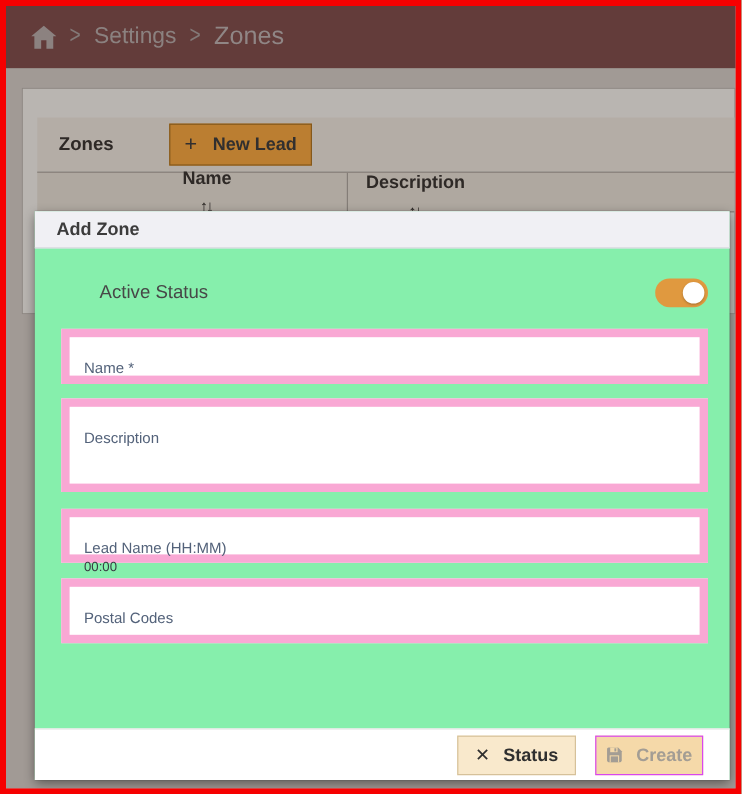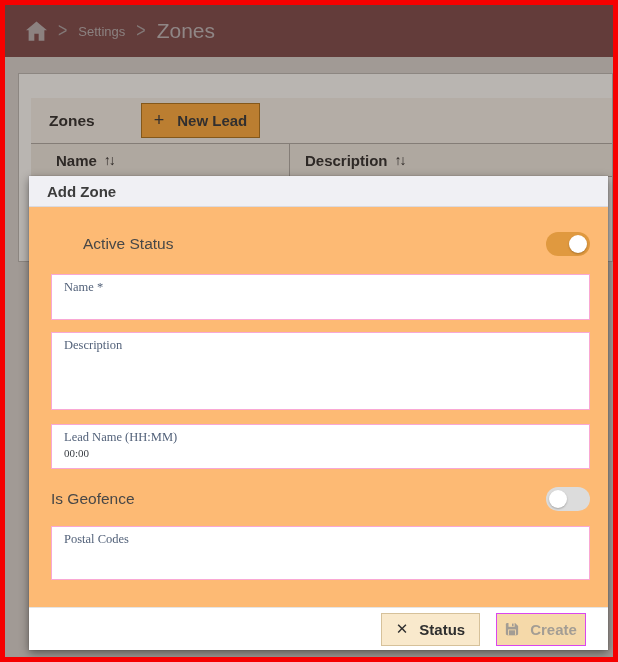--- a/index.html
+++ b/index.html
@@ -8,68 +8,68 @@
 
   
   .frame { position:absolute; inset:0; border:5px solid #f60000; z-index:999; pointer-events:none; }
 
   
   .topbar { position:absolute; left:5px; top:5px; right:5px; height:52px; background:#7c4b49;
             display:flex; align-items:center; padding-left:21px; z-index:1; }
   .crumb { display:flex; align-items:center; gap:11px; }
   .home-ic { width:21px; height:20px; display:block; }
   .crumb-sep { color:#a79c9a; font-size:16px; font-weight:400; transform:scaleY(1.3); }
-  .crumb-link { color:#b2a7a5; font-size:13px; }
+  .crumb-link { color:#b2a7a5; font-size:19px; }
   .crumb-current { color:#b8aead; font-size:21px; }
 
   
   .page { position:absolute; left:5px; top:57px; right:5px; bottom:5px; background:#cfc9c2; z-index:1; }
   .card { position:absolute; left:13px; top:16px; width:595px; height:189px;
           background:#efece7; border:1px solid #b3aea7; }
   .panel-header { position:absolute; left:12px; top:24px; right:0; height:45px; background:#e9e2d9;
                   display:flex; align-items:center; }
   .panel-title { font-size:15.5px; font-weight:700; color:#36322e; margin-left:18px; }
   .btn-new-zone { position:absolute; left:110px; top:5px; width:119px; height:35px;
                   background:#f2a33c; border:1px solid #a8711f; color:#3a3a3a;
                   font-size:15px; font-weight:600; font-family:inherit;
                   display:flex; align-items:center; justify-content:center; gap:13px; cursor:pointer; }
   .plus-glyph { font-size:18px; font-weight:400; }
   .table-head { position:absolute; left:12px; top:69px; right:0; height:34px; background:#e2dbd1;
                 border-top:1px solid #a9a29a; border-bottom:1px solid #a9a29a;
                 display:flex; align-items:center; }
-  .th { font-size:15px; font-weight:700; color:#36322e; display:flex; gap:7px; align-items:center; }
+  .th { font-size:15px; font-weight:700; color:#36322e; display:flex; gap:7px; align-items:center;flex-direction:column; }
   .th-name { padding-left:25px; width:258px; }
   .th-desc { padding-left:15px; border-left:1px solid #a9a29a; height:100%; display:flex; align-items:center; gap:7px; }
   .sort-glyph { font-weight:400; font-size:14px; letter-spacing:-2px; padding-right:2px; }
 
   
   .overlay { position:absolute; left:5px; top:5px; right:5px; bottom:5px;
              background:rgba(22,17,14,0.25); z-index:5; }
 
   
-  .modal { position:absolute; left:29px; top:176px; width:579px; height:474px; background:#fdba74;
+  .modal { position:absolute; left:29px; top:176px; width:579px; height:474px; background:#86efac;
            z-index:10; box-shadow:0 3px 9px rgba(0,0,0,0.45), 0 0 1px rgba(0,0,0,0.3); }
   .modal-header { height:31px; background:#f0f0f4; border-bottom:1px solid #dadae0;
                   display:flex; align-items:center; padding-left:18px; }
   .modal-title { font-size:15px; font-weight:700; color:#3c3c3c; }
   .modal-body { padding:0 18px 0 22px; }
 
   .switch-row { display:flex; align-items:center; justify-content:space-between; height:30px; }
   .row-active { margin-top:22px;margin-left:32px; }
   .row-geofence { margin-top:16px; height:28px; }
   .switch-label { font-size:15.5px; color:#474747; }
 
   .toggle { width:44px; height:24px; border-radius:12px; background:#dcdcdc; position:relative;
             cursor:pointer; flex:0 0 auto; }
   .toggle .knob { position:absolute; top:3px; left:3px; width:18px; height:18px; border-radius:50%;
                   background:#ffffff; box-shadow:0 1px 2px rgba(0,0,0,0.25); }
   .toggle.on { background:#e0993f; }
   .toggle.on .knob { left:auto; right:3px; }
 
-  .fieldbox { border:1px solid #f9a8d4; background:#fff; padding:4px 12px 5px 12px;font-family:Liberation Serif, serif; }
+  .fieldbox { border:7px solid #f9a8d4; background:#fff; padding:18px 12px 5px 12px; }
   .fieldbox .flabel { font-size:12.5px; color:#53627a; line-height:1.35; }
   .fieldbox .fvalue { font-size:11px; color:#3a3e44; line-height:1.4; }
   .fieldbox .fplaceholder { font-size:15px; color:#9b9b9b; line-height:1.4; }
   .box-name { margin-top:15px; height:46px; }
   .box-desc { margin-top:12px; height:78px; }
   .box-lead { margin-top:14px; height:45px; }
   .box-postal { margin-top:13px; height:54px; }
 
   .modal-footer { position:absolute; left:0; right:0; bottom:0; height:43px; background:#fff;
                   border-top:1px solid #e5e5e5; display:flex; align-items:center;
@@ -142,26 +142,20 @@
 
     <div class="fieldbox box-desc">
       <div class="flabel">Description</div>
     </div>
 
     <div class="fieldbox box-lead">
       <div class="flabel">Lead Name (HH:MM)</div>
       <div class="fvalue">00:00</div>
     </div>
 
-    <div class="switch-row row-geofence">
-      <span class="switch-label">Is Geofence</span>
-      <div class="toggle">
-        <div class="knob"></div>
-      </div>
-    </div>
 
     <div class="fieldbox box-postal">
       <div class="flabel">Postal Codes</div>
     </div>
 
   </div>
 
   <div class="modal-footer">
     <button class="btn btn-cancel">
       <span class="x-glyph">✕</span>

